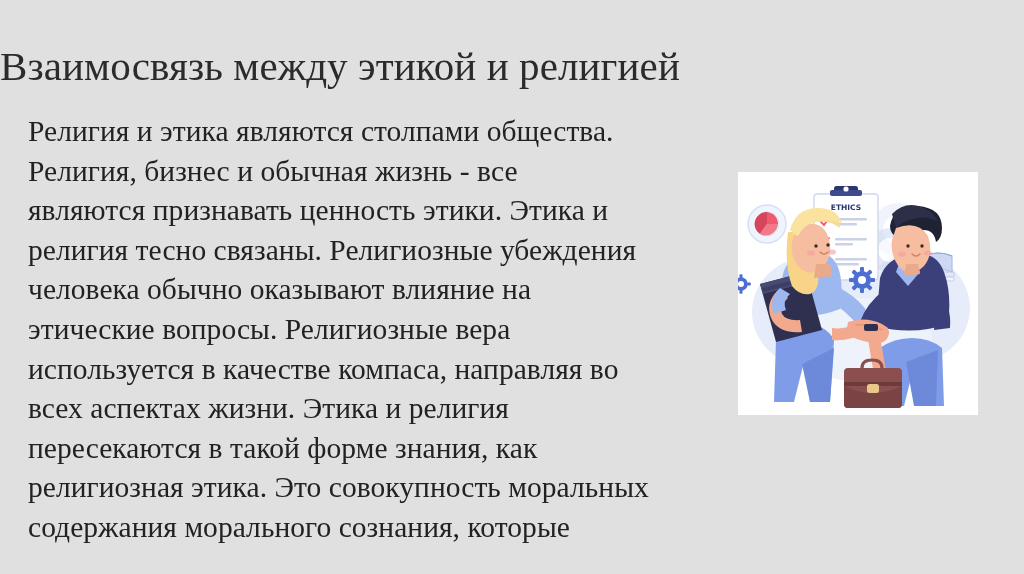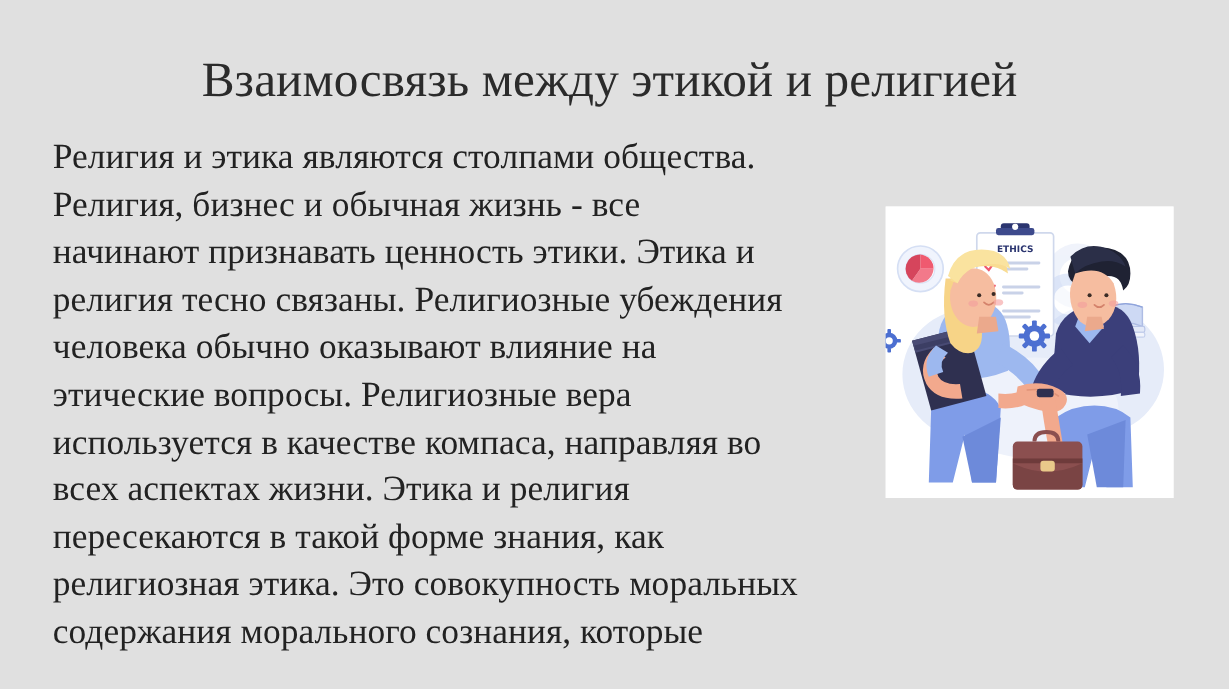--- a/index.html
+++ b/index.html
@@ -21,45 +21,44 @@
     inset: 0;
     background: #e0e0e0;
   }
 
   
   .slide-title {
     position: absolute;
     left: 0;
     top: 14px;
     width: 960px;
-    text-align: center;
+    text-align: left;
     font-family: "Liberation Serif", "DejaVu Serif", serif;
     font-size: 41px;
     line-height: 50px;
     font-weight: 400;
     color: #2b2b2b;
     letter-spacing: 0.1px;
     white-space: nowrap;
-    padding-left: 28px;
   }
 
   
   .body-text {
     position: absolute;
     left: 28px;
     top: 112px;
     width: 700px;
     font-family: "Liberation Serif", "DejaVu Serif", serif;
     font-size: 29.5px;
     line-height: 39.6px;
     color: #222222;
     text-align: left;
     letter-spacing: 0.05px;
   }
-  .body-text .ln { display: block; white-space: nowrap; margin-left: 16px; }
+  .body-text .ln { display: block; white-space: nowrap; }
 
   
   .illus-panel {
     position: absolute;
     left: 738px;
     top: 172px;
     width: 240px;
     height: 243px;
     background: #ffffff;
   }
@@ -68,21 +67,21 @@
 </head>
 <body>
 
 <div class="slide">
 
   <h1 class="slide-title">Взаимосвязь между этикой и религией</h1>
 
   <div class="body-text">
     <span class="ln">Религия и этика являются столпами общества.</span>
     <span class="ln">Религия, бизнес и обычная жизнь - все</span>
-    <span class="ln">начинают признавать ценность этики. Этика и</span>
+    <span class="ln">являются признавать ценность этики. Этика и</span>
     <span class="ln">религия тесно связаны. Религиозные убеждения</span>
     <span class="ln">человека обычно оказывают влияние на</span>
     <span class="ln">этические вопросы. Религиозные вера</span>
     <span class="ln">используется в качестве компаса, направляя во</span>
     <span class="ln">всех аспектах жизни. Этика и религия</span>
     <span class="ln">пересекаются в такой форме знания, как</span>
     <span class="ln">религиозная этика. Это совокупность моральных</span>
     <span class="ln">содержания морального сознания, которые</span>
 
   </div>

